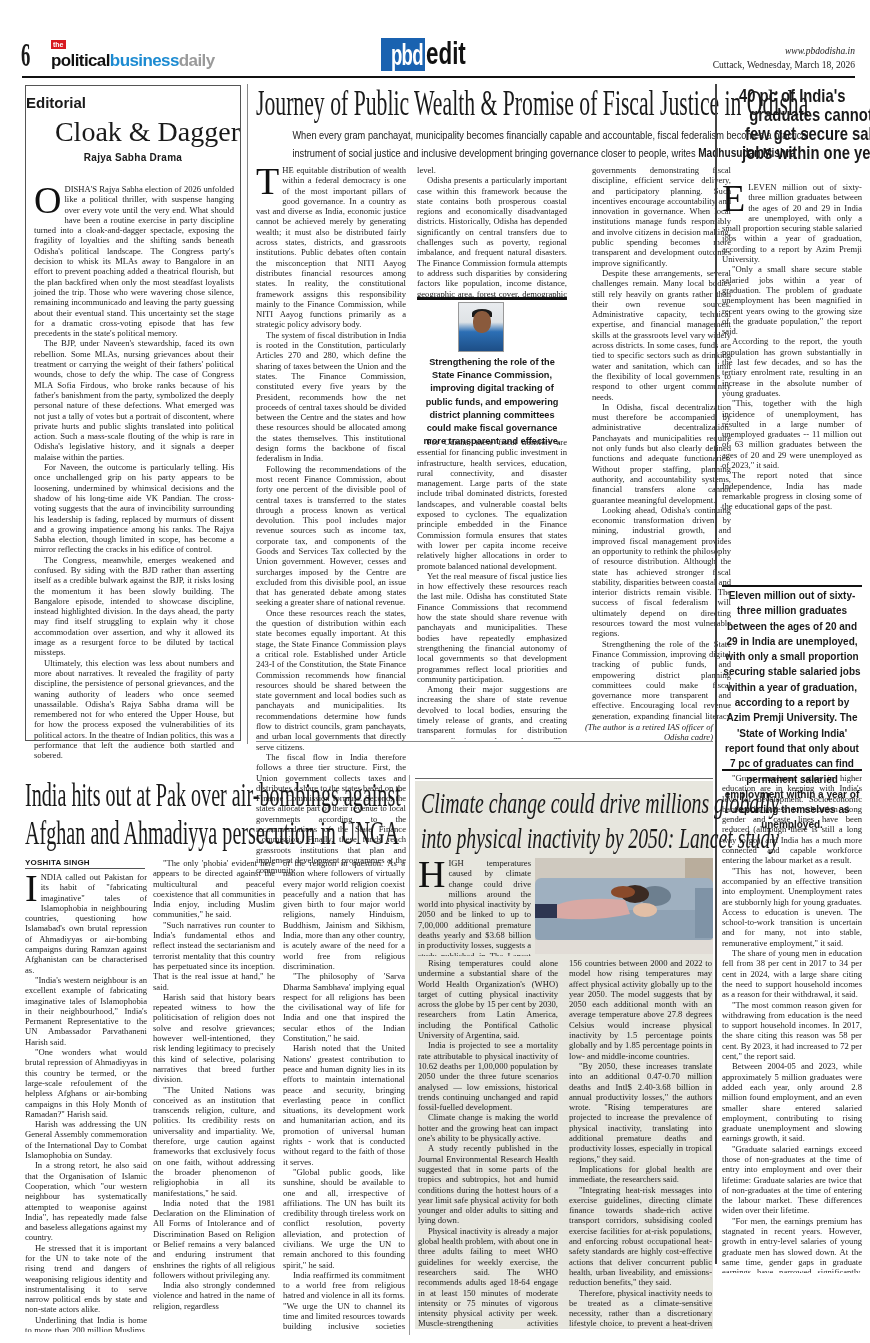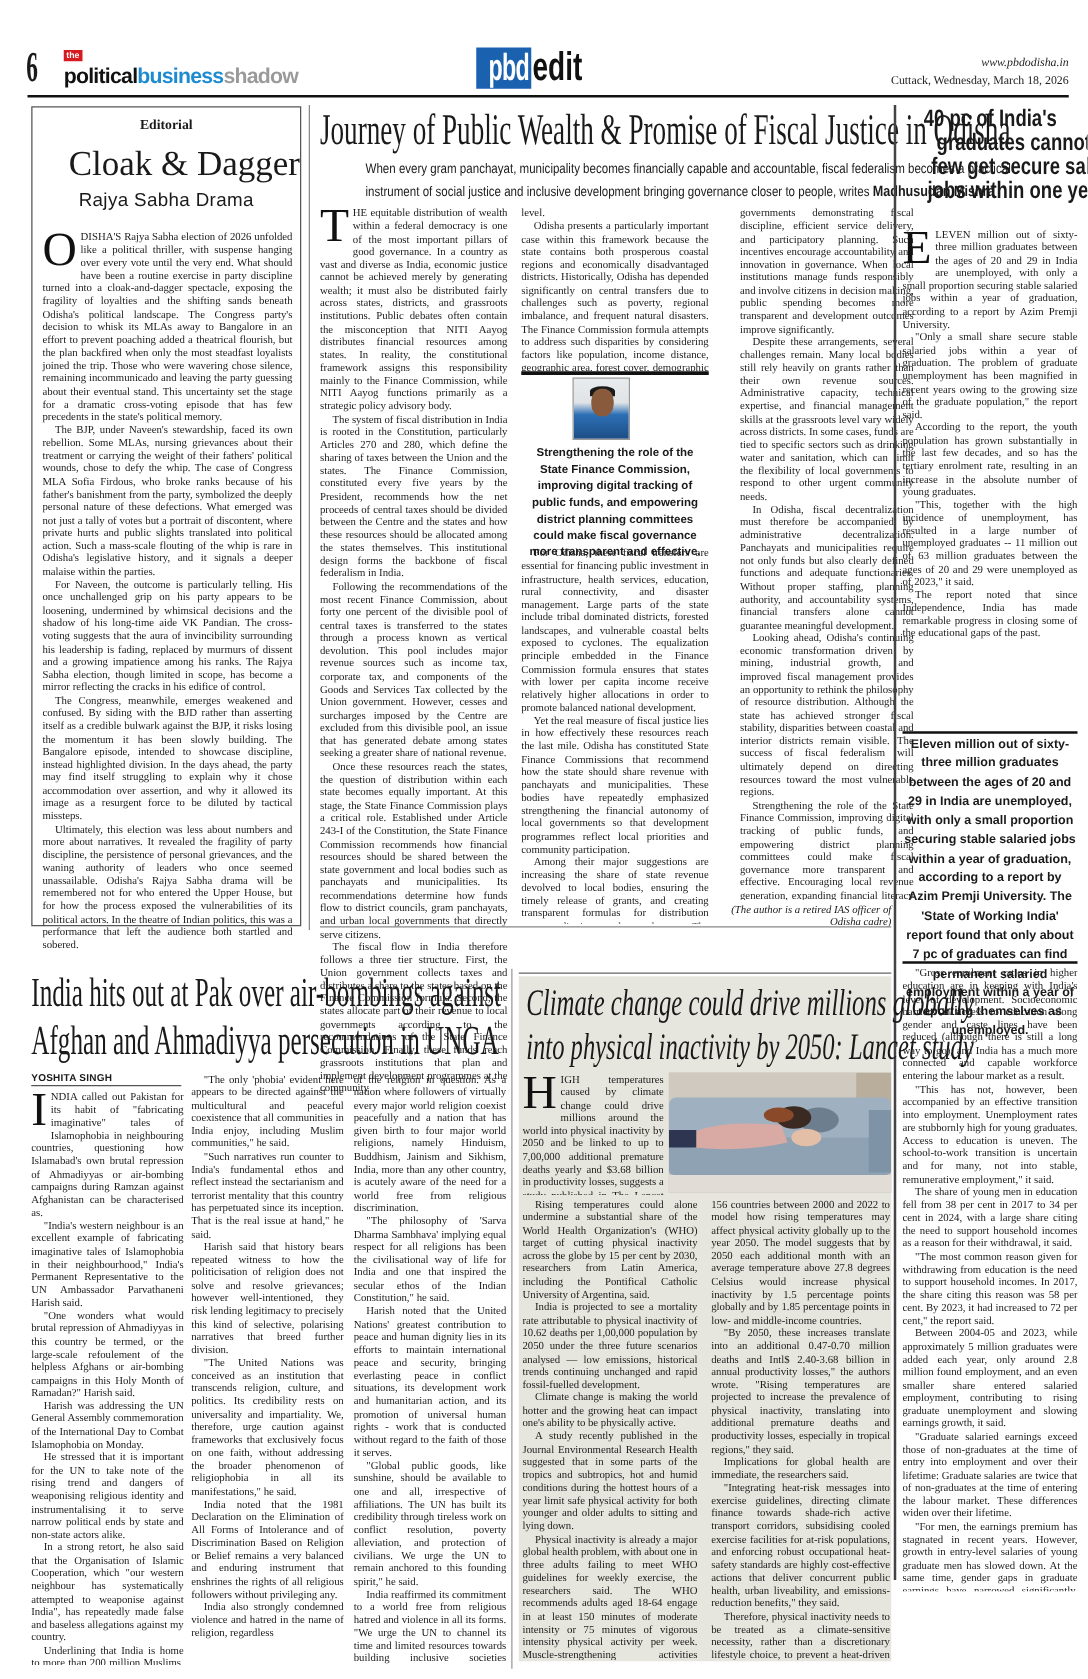--- a/index.html
+++ b/index.html
@@ -17,23 +17,23 @@
 #logo-main .bus{color:#1d8bd1}
 #logo-main .dai{color:#9a9a9a}
 #pbd-box{left:381px;top:38px;width:44px;height:33px;background:#1a62b0;color:#fff;font-family:"Liberation Sans",sans-serif;font-weight:bold;font-size:30px;line-height:33px;text-align:right;letter-spacing:-1px;overflow:hidden}
 #pbd-box span{display:inline-block;transform:scaleX(0.62)}
 #edit-word{left:426px;top:34px;font-family:"Liberation Sans",sans-serif;font-weight:bold;font-size:32px;line-height:38px;transform:scaleX(0.7);transform-origin:left top;color:#111}
 #site-url{right:15px;top:46px;font-family:"Liberation Serif",serif;font-style:italic;font-size:9.5px;color:#222}
 #dateline{right:15px;top:60px;font-family:"Liberation Serif",serif;font-size:9.5px;color:#222}
 #header-rule{left:22px;top:76px;width:833px;height:1.5px;background:#111}
 
 #editorial-box{left:25px;top:85px;width:216px;height:656px;border:1px solid #555}
-#ed-kicker{position:absolute;left:0;width:100%;top:8px;text-align:center;font-family:Liberation Serif, serif;font-weight:bold;font-size:11px}
+#ed-kicker{position:absolute;left:0;width:100%;top:8px;font-family:Liberation Sans, sans-serif;font-weight:bold;font-size:15px}
 #ed-title{position:absolute;left:0;width:100%;top:30px;text-align:right;font-family:"Liberation Serif",serif;font-size:28px;line-height:32px}
-#ed-sub{position:absolute;left:0;width:100%;top:66px;text-align:center;font-family:"Liberation Sans",sans-serif;font-weight:normal;font-size:15px;letter-spacing:0.3px}
+#ed-sub{position:absolute;left:0;width:100%;top:66px;text-align:center;font-family:"Liberation Sans",sans-serif;font-weight:bold;font-size:10px;letter-spacing:0.3px}
 #ed-body{position:absolute;left:8px;top:98px;width:200px}
 
 #vrule-1{left:247px;top:84px;width:1px;height:660px;background:#888}
 #main-title{left:256px;top:84px;font-family:"Liberation Serif",serif;font-size:35px;line-height:40px;transform:scaleX(0.62);transform-origin:left top;white-space:nowrap}
 #main-deck{left:256px;top:126px;width:455px;font-family:"Liberation Sans",sans-serif;font-size:11px;line-height:18px;text-align:center;transform:scaleX(1);}
 #main-deck b{font-weight:bold;font-size:12px}
 .deck-line{display:block;white-space:nowrap;transform:scaleX(0.84);transform-origin:center top}
 #main-col1{left:256px;top:165px;width:150px}
 #main-col2{left:417px;top:165px;width:150px}
 #main-col3{left:592px;top:165px;width:139px}
@@ -70,21 +70,21 @@
 #climate-col1-top{left:418px;top:858px;width:113px}
 #climate-col1{left:418px;top:958px;width:140px}
 #climate-col2{left:569px;top:958px;width:143px}
 #climate-top-rule{left:415px;top:778px;width:298px;height:1px;background:#666}
 </style>
 </head>
 <body>
 
 <div class="abs" id="pg-num">6</div>
 <div class="abs" id="logo-the">the</div>
-<div class="abs" id="logo-main"><span class="pol">political</span><span class="bus">business</span><span class="dai">shadow</span></div>
+<div class="abs" id="logo-main"><span class="pol">political</span><span class="bus">business</span><span class="dai">daily</span></div>
 <div class="abs" id="pbd-box"><span>pbd</span></div>
 <div class="abs" id="edit-word">edit</div>
 <div class="abs" id="site-url">www.pbdodisha.in</div>
 <div class="abs" id="dateline">Cuttack, Wednesday, March 18, 2026</div>
 <div class="abs" id="header-rule"></div>
 
 <div class="abs" id="editorial-box">
   <div id="ed-kicker">Editorial</div>
   <div id="ed-title">Cloak &amp; Dagger</div>
   <div id="ed-sub">Rajya Sabha Drama</div>
@@ -168,23 +168,23 @@
 </div>
 
 <div class="abs" id="unga-title">India hits out at Pak over air-bombings against</div>
 <div class="abs" id="unga-title2">Afghan and Ahmadiyya persecution in UNGA</div>
 <div class="abs" id="byline">YOSHITA SINGH</div>
 <div class="abs" id="byline-rule"></div>
 <div class="abs body-text" id="unga-col1" style="height:460px;overflow:hidden">
   <p class="first"><span class="dropcap">I</span><span>NDIA called out Pakistan for its habit of "fabricating imaginative" tales of Islamophobia in neighbouring countries, questioning how Islamabad's own brutal repression of Ahmadiyyas or air-bombing campaigns during Ramzan against Afghanistan can be characterised as.</span></p>
   <p>"India's western neighbour is an excellent example of fabricating imaginative tales of Islamophobia in their neighbourhood," India's Permanent Representative to the UN Ambassador Parvathaneni Harish said.</p>
   <p>"One wonders what would brutal repression of Ahmadiyyas in this country be termed, or the large-scale refoulement of the helpless Afghans or air-bombing campaigns in this Holy Month of Ramadan?" Harish said.</p>
-  <p>Harish was addressing the UN General Assembly commemoration of the International Day to Combat Islamophobia on Monday.</p>
+  <p>Harish was addressing the UN General Assembly commemoration of the International Day to Combat Islamophobia on Sunday.</p>
+  <p>In a strong retort, he also said that the Organisation of Islamic Cooperation, which "our western neighbour has systematically attempted to weaponise against India", has repeatedly made false and baseless allegations against my country.</p>
   <p>He stressed that it is important for the UN to take note of the rising trend and dangers of weaponising religious identity and instrumentalising it to serve narrow political ends by state and non-state actors alike.</p>
-  <p>In a strong retort, he also said that the Organisation of Islamic Cooperation, which "our western neighbour has systematically attempted to weaponise against India", has repeatedly made false and baseless allegations against my country.</p>
   <p>Underlining that India is home to more than 200 million Muslims, one of the largest populations of the community in the</p>
 </div>
 <div class="abs body-text" id="unga-col2" style="height:475px;overflow:hidden">
   <p>"The only 'phobia' evident here appears to be directed against the multicultural and peaceful coexistence that all communities in India enjoy, including Muslim communities," he said.</p>
   <p>"Such narratives run counter to India's fundamental ethos and reflect instead the sectarianism and terrorist mentality that this country has perpetuated since its inception. That is the real issue at hand," he said.</p>
   <p>Harish said that history bears repeated witness to how the politicisation of religion does not solve and resolve grievances; however well-intentioned, they risk lending legitimacy to precisely this kind of selective, polarising narratives that breed further division.</p>
   <p>"The United Nations was conceived as an institution that transcends religion, culture, and politics. Its credibility rests on universality and impartiality. We, therefore, urge caution against frameworks that exclusively focus on one faith, without addressing the broader phenomenon of religiophobia in all its manifestations," he said.</p>
   <p>India noted that the 1981 Declaration on the Elimination of All Forms of Intolerance and of Discrimination Based on Religion or Belief remains a very balanced and enduring instrument that enshrines the rights of all religious followers without privileging any.</p>
   <p>India also strongly condemned violence and hatred in the name of religion, regardless</p>
 </div>

